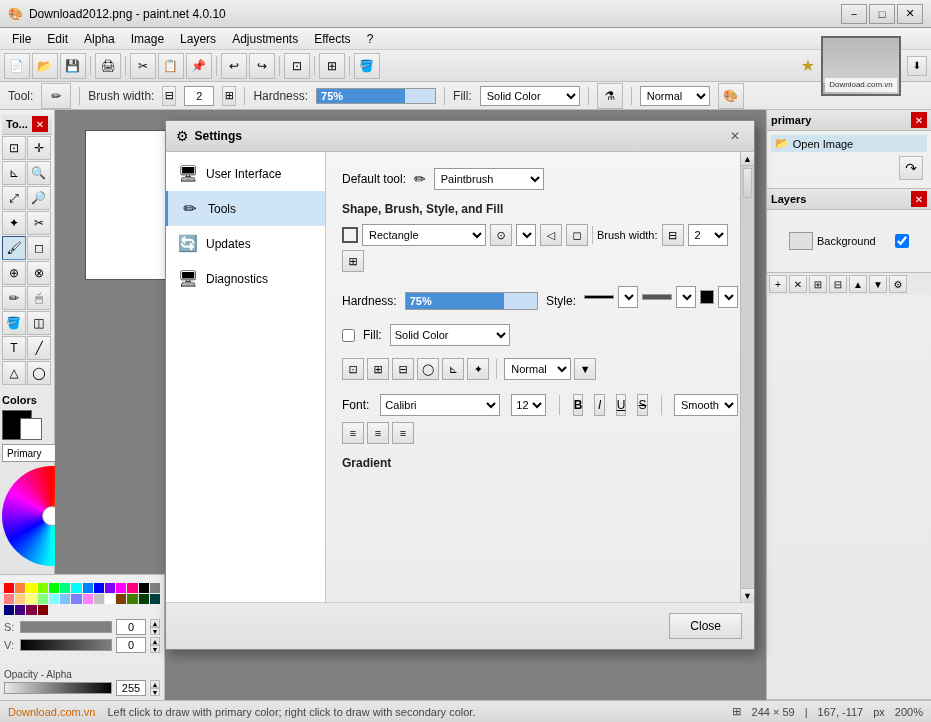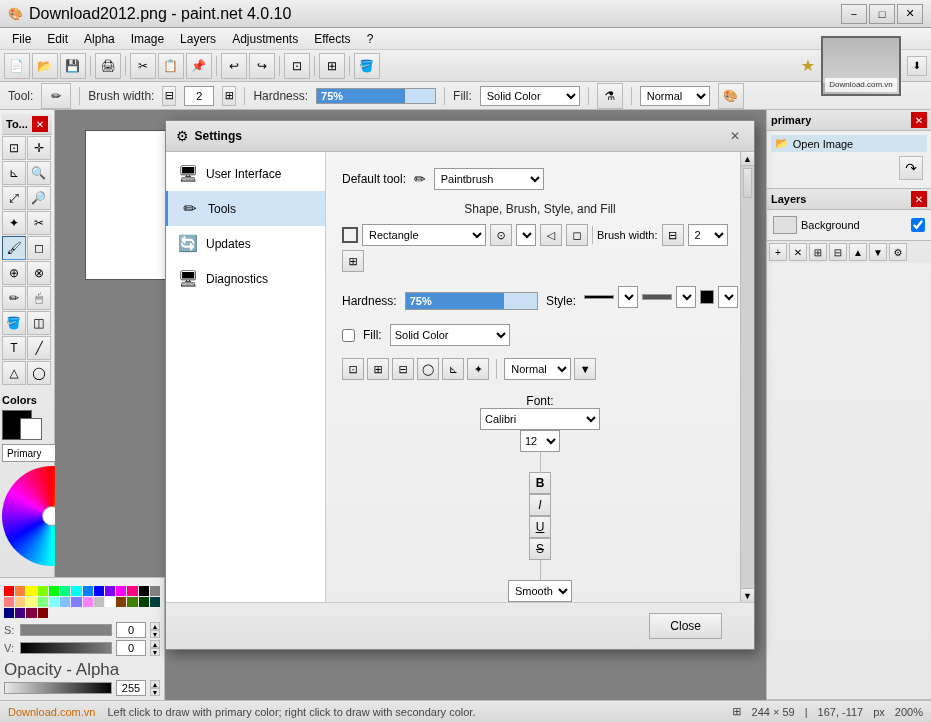--- a/index.html
+++ b/index.html
@@ -9,21 +9,21 @@
     #title-bar {
       background: linear-gradient(to bottom, #f0f0f0, #d8d8d8);
       height: 28px;
       display: flex;
       align-items: center;
       padding: 0 8px;
       border-bottom: 1px solid #999;
       justify-content: space-between;
     }
     #title-bar-left { display: flex; align-items: center; gap: 6px; }
-    #title-bar-title { font-size: 16px; color: #000; }
+    #title-bar-title { font-size: 12px; color: #000; }
     #title-bar-controls { display: flex; gap: 2px; }
     .title-btn {
       width: 26px; height: 20px;
       background: linear-gradient(to bottom, #f0f0f0, #d8d8d8);
       border: 1px solid #999;
       cursor: pointer;
       display: flex; align-items: center; justify-content: center;
       font-size: 11px;
     }
 
@@ -199,21 +199,21 @@
       background: linear-gradient(to right, #000, #808080);
       border: 1px solid #999;
     }
     .slider-value {
       width: 30px; height: 16px;
       border: 1px solid #999;
       text-align: center;
       background: white;
       font-size: 11px;
     }
-    .opacity-label { font-size: 17px; color: #444; margin-top: 4px; }
+    .opacity-label { font-size: 10px; color: #444; margin-top: 16px; }
     .opacity-row { display: flex; align-items: center; gap: 4px; }
 
     
     #right-panel {
       width: 165px;
       background: linear-gradient(to bottom, #f0f0f0, #e8e8e8);
       border-left: 1px solid #bbb;
       display: flex;
       flex-direction: column;
     }
@@ -240,21 +240,21 @@
     }
     .history-content { padding: 4px; }
     .history-item {
       padding: 2px 4px;
       cursor: pointer;
       font-size: 11px;
       display: flex; align-items: center; gap: 4px;
     }
     .history-item.active { background: #d0e4f0; }
 
-    .layers-content { padding: 4px; }
+    .layers-content { padding: 20px; }
     .layer-item {
       display: flex;
       align-items: center;
       gap: 4px;
       padding: 2px;
       cursor: pointer;
     }
     .layer-thumb {
       width: 24px; height: 18px;
       background: #e0e0e0;
@@ -375,24 +375,23 @@
     .settings-btn {
       padding: 4px 14px;
       background: linear-gradient(to bottom, #f5f5f5, #e0e0e0);
       border: 1px solid #aaa;
       cursor: pointer;
       font-size: 12px;
     }
 
     .settings-section-label {
       font-size: 12px;
-      font-weight: normal;
+      font-weight: bold;
       color: #222;
       margin-bottom: 8px;
-      text-align: center;
     }
 
     .settings-subsection {
       margin-bottom: 14px;
     }
 
     .default-tool-row {
       display: flex; align-items: center; gap: 8px;
       margin-bottom: 12px; font-size: 12px;
     }
@@ -448,22 +447,22 @@
       min-width: 120px;
     }
 
     .selection-tools-row {
       display: flex; align-items: center; gap: 3px;
       margin-bottom: 12px;
     }
 
     .text-section { margin-bottom: 12px; }
     .text-font-row {
-      display: flex; align-items: center; gap: 0;
-      margin-bottom: 6px; font-size: 12px; flex-direction: column;
+      display: flex; align-items: center; gap: 11px;
+      margin-bottom: 6px; font-size: 12px;
     }
     .font-select {
       height: 22px;
       border: 1px solid #999;
       background: white;
       font-size: 11px;
       min-width: 120px;
     }
     .font-size-select {
       height: 22px;
@@ -482,21 +481,21 @@
       cursor: pointer;
       font-size: 12px;
       display: flex; align-items: center; justify-content: center;
     }
 
     .gradient-section { margin-bottom: 12px; }
 
     #settings-footer {
       display: flex;
       justify-content: flex-end;
-      padding: 10px 32px;
+      padding: 10px 12px;
       border-top: 1px solid #ccc;
       background: linear-gradient(to bottom, #ebebeb, #e0e0e0);
     }
     .close-dialog-btn {
       padding: 5px 20px;
       background: linear-gradient(to bottom, #f5f5f5, #e0e0e0);
       border: 1px solid #aaa;
       cursor: pointer;
       font-size: 12px;
       min-width: 70px;

